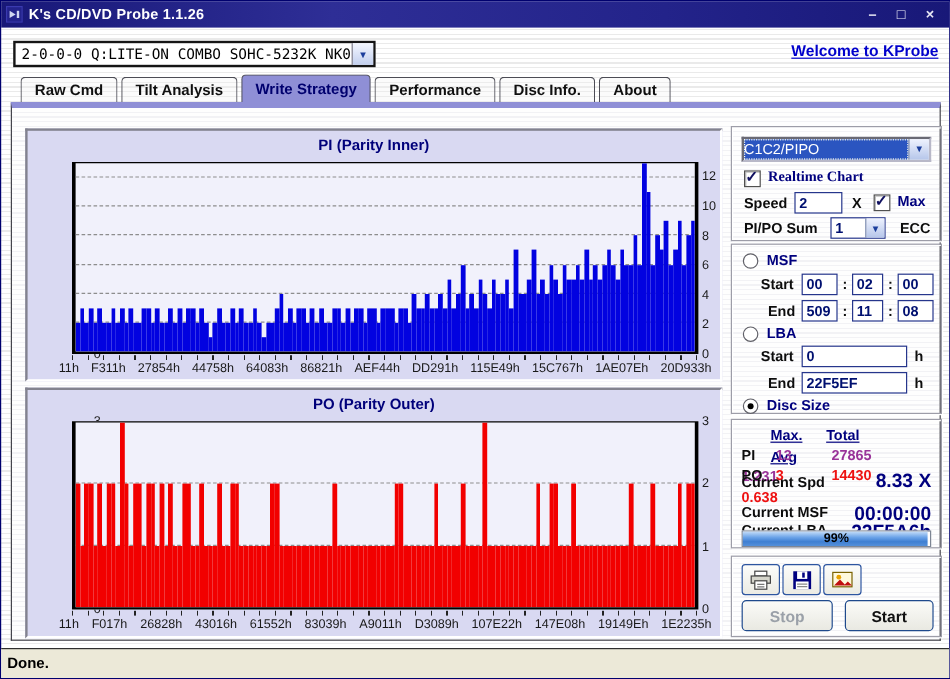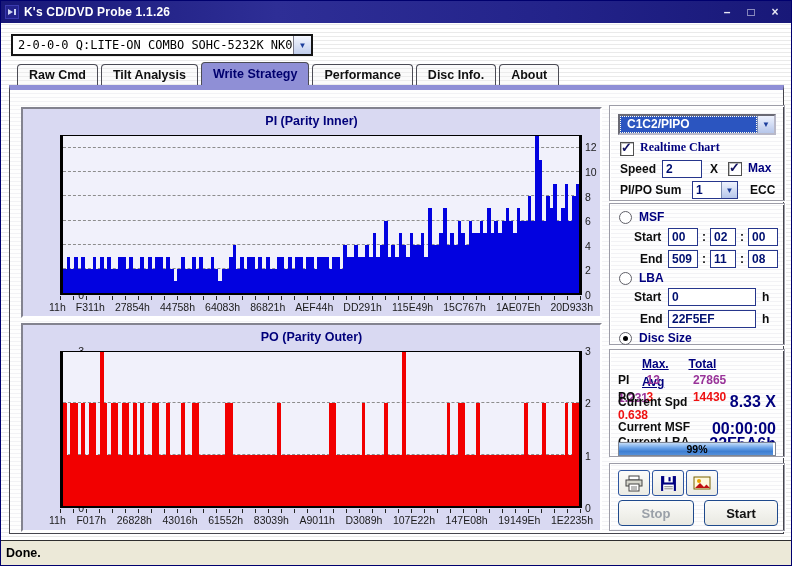--- a/index.html
+++ b/index.html
@@ -47,21 +47,21 @@
   .ycol.right{text-align:left;}
   .ylab{position:absolute;width:100%;transform:translateY(50%);line-height:10px;}
   .tickstrip{position:absolute;height:4px;background:repeating-linear-gradient(90deg,#222 0 1px,transparent 1px 13px);}
   .xlabels{position:absolute;display:flex;justify-content:space-between;font-size:10.5px;color:#1a1a1a;}
   
   .group{position:absolute;left:599px;width:176px;border:1px solid #9d9da8;box-shadow:1px 1px 0 #fff inset, 1px 1px 0 #fff;box-sizing:border-box;}
   .lbl-navy{color:#00007e;font-weight:bold;font-size:12px;}
   .lbl-black{color:#0c0c0c;font-weight:bold;font-size:12px;}
   .sunken-combo{position:absolute;left:8px;top:8px;width:158px;height:21px;box-sizing:border-box;
     border:2px inset #b8b8c8;background:#fff;display:flex;}
-  .sel-area{flex:1;background:#2b55c0;color:#fff;font-weight:bold;font-size:12px;line-height:17px;padding-left:7px;
+  .sel-area{flex:1;background:#2b55c0;color:#fff;font-weight:normal;font-size:12px;line-height:17px;padding-left:0;
     outline:1px dotted #ffe;outline-offset:-1px;white-space:nowrap;overflow:hidden;}
   .mini-arrow{width:16px;border-left:1px solid #7a8ab0;background:linear-gradient(180deg,#eef2fe,#b6c6ea);
     display:flex;align-items:center;justify-content:center;color:#1c3e9c;font-size:8px;}
   .checkbox{position:absolute;width:12px;height:12px;background:#fff;border:1px solid #505050;
     box-shadow:inset 1px 1px 0 #c0c0c0;}
   .checkbox.on::after{content:"\2713";position:absolute;left:0px;top:-3px;color:#101060;font-weight:bold;font-size:13px;}
   .radio{position:absolute;width:11px;height:11px;border-radius:50%;background:#fff;border:1px solid #606068;}
   .radio.on::after{content:"";position:absolute;left:3px;top:3px;width:5px;height:5px;border-radius:50%;background:#000;}
   .tfield{position:absolute;height:18px;box-sizing:border-box;border:1px solid #26368c;background:#fff;
     font-family:"Liberation Sans",sans-serif;font-weight:bold;font-size:12px;color:#001070;padding:0 3px;}
@@ -111,20 +111,21 @@
     </span>
   </div>
 
   <div class="client">
 
     <div class="drive-combo">
       <span class="drive-text">2-0-0-0 Q:LITE-ON COMBO SOHC-5232K NK07</span>
       <span class="combo-arrow-btn">▼</span>
     </div>
 
+    <a class="welcome" style="color: rgb(0, 0, 204);">Welcome to KProbe</a>
 
     <div class="tabs">
         <div class="tab">Raw Cmd</div>
         <div class="tab">Tilt Analysis</div>
         <div class="tab active">Write Strategy</div>
         <div class="tab">Performance</div>
         <div class="tab">Disc Info.</div>
         <div class="tab">About</div>
       </div>
 

